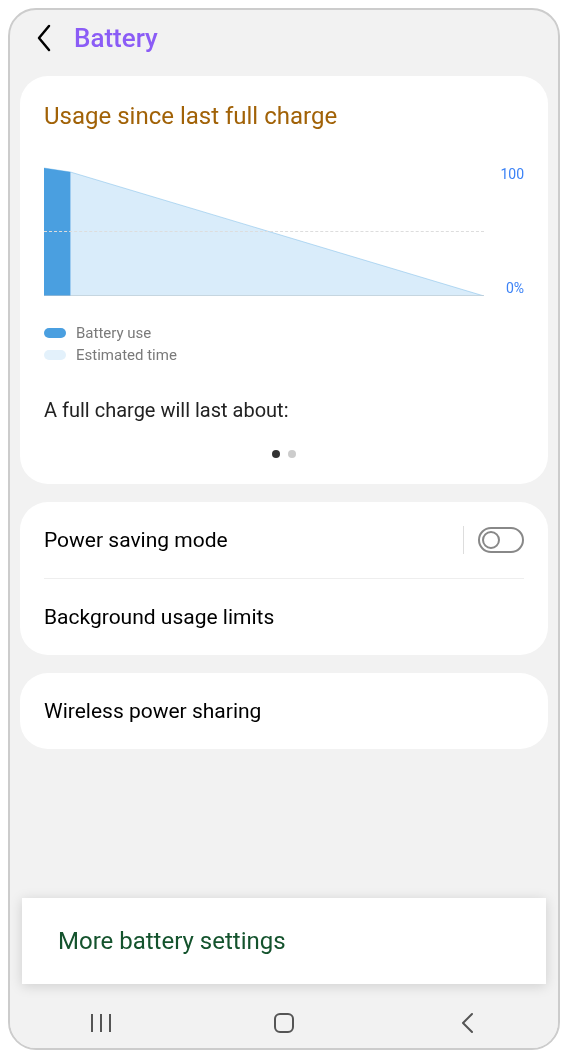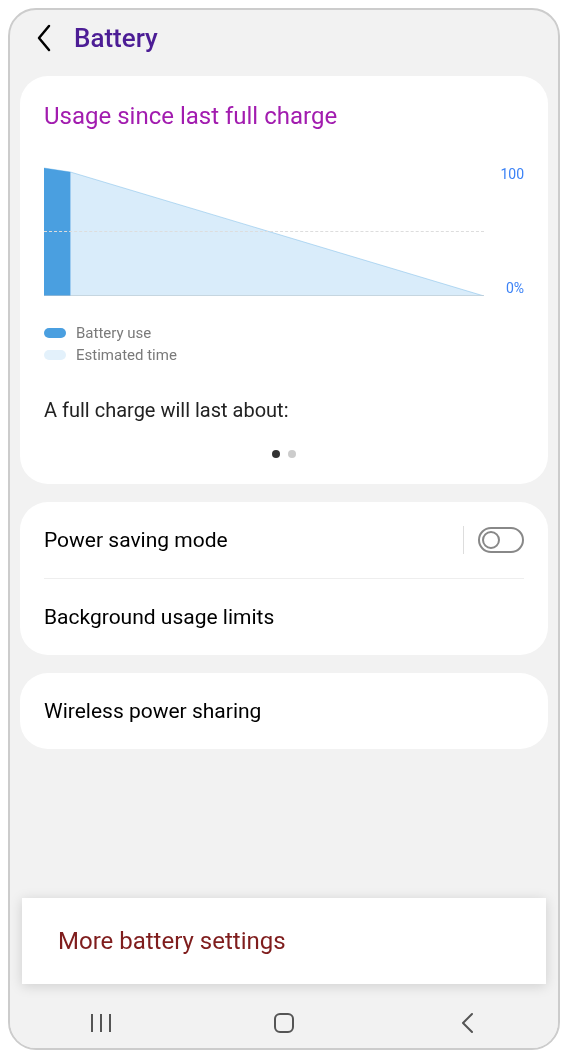--- a/index.html
+++ b/index.html
@@ -3,24 +3,24 @@
   <meta charset="utf-8">
   <style>
     * { margin: 0; padding: 0; box-sizing: border-box; }
     body { width: 568px; height: 1058px; background: #fff; position: relative; font-family: -apple-system, BlinkMacSystemFont, 'Segoe UI', Roboto, sans-serif; }
     .phone-frame { position: absolute; top: 8px; left: 8px; right: 8px; bottom: 8px; border: 2px solid #ccc; border-radius: 28px; overflow: hidden; background: #F2F2F2; }
     .status-bar { display: flex; justify-content: space-between; align-items: center; padding: 16px 24px 8px; height: 56px; }
     .status-time { font-size: 20px; color: #7a7a7a; font-weight: 400; }
     .status-icons { display: flex; align-items: center; gap: 8px; }
     .app-bar { display: flex; align-items: center; padding: 12px 18px 22px; }
     .back-arrow { width: 32px; height: 32px; display: flex; align-items: center; justify-content: center; margin-right: 14px; }
-    .page-title { font-size: 26px; font-weight: 500; color: #4c1d95; }
+    .page-title { font-size: 26px; font-weight: 500; color: #8b5cf6; }
     .content { padding: 0 10px; }
     .card { background: #fff; border-radius: 28px; margin-bottom: 18px; padding: 26px 24px; }
-    .usage-title { font-size: 24px; font-weight: 400; color: #a21caf; margin-bottom: 36px; }
+    .usage-title { font-size: 24px; font-weight: 400; color: #a16207; margin-bottom: 36px; }
     .chart-container { position: relative; height: 140px; }
     .chart-y-labels { position: absolute; right: 0; top: 0; height: 130px; display: flex; flex-direction: column; justify-content: space-between; font-size: 14px; color: #3b82f6; text-align: right; width: 38px; }
     .chart-area { position: absolute; left: 0; right: 40px; top: 0; height: 130px; }
     .chart-grid { position: absolute; left: 0; right: 0; top: 50%; border-top: 1px dashed #ddd; }
     .chart-x-labels { display: flex; justify-content: space-between; font-size: 14px; color: #6a6a6a; margin-top: 6px; padding-right: 40px; }
     .legend { margin-top: 18px; }
     .legend-item { display: flex; align-items: center; gap: 10px; font-size: 15px; color: #7a7a7a; margin-bottom: 4px; }
     .legend-pill { width: 22px; height: 10px; border-radius: 5px; }
     .full-charge-label { font-size: 20px; color: #222; margin-top: 34px; }
     .full-charge-value { font-size: 20px; color: #222; margin-top: 6px; }
@@ -29,21 +29,21 @@
     .pager-dot.active { background: #333; }
     .pager-dot.inactive { background: #ccc; }
     .list-card { background: #fff; border-radius: 28px; margin-bottom: 18px; padding: 0 24px; }
     .list-item { display: flex; justify-content: space-between; align-items: center; height: 76px; font-size: 21px; color: #000; gap: 28px; }
     .list-divider { height: 1px; background: #eee; }
     .toggle-wrapper { display: flex; align-items: center; gap: 14px; }
     .toggle-divider { width: 1px; height: 28px; background: #ddd; }
     .toggle { width: 46px; height: 26px; border: 2px solid #888; border-radius: 13px; position: relative; background: #fff; }
     .toggle-thumb { position: absolute; left: 2px; top: 2px; width: 18px; height: 18px; border: 2px solid #888; border-radius: 50%; background: #fff; }
     .floating-card { position: absolute; left: 12px; right: 12px; bottom: 64px; height: 86px; background: #fff; box-shadow: 0 2px 12px rgba(0,0,0,0.15); display: flex; align-items: center; padding: 0 36px; }
-    .floating-text { font-size: 24px; color: #7f1d1d; }
+    .floating-text { font-size: 24px; color: #14532d; }
     .nav-bar { position: absolute; bottom: 0; left: 0; right: 0; height: 50px; display: flex; justify-content: space-around; align-items: center; background: #F2F2F2; }
     .nav-icon { width: 32px; height: 32px; display: flex; align-items: center; justify-content: center; }
   </style>
 </head>
 <body>
 
 <div class="phone-frame">
 
   <div class="app-bar">
     <div class="back-arrow">

